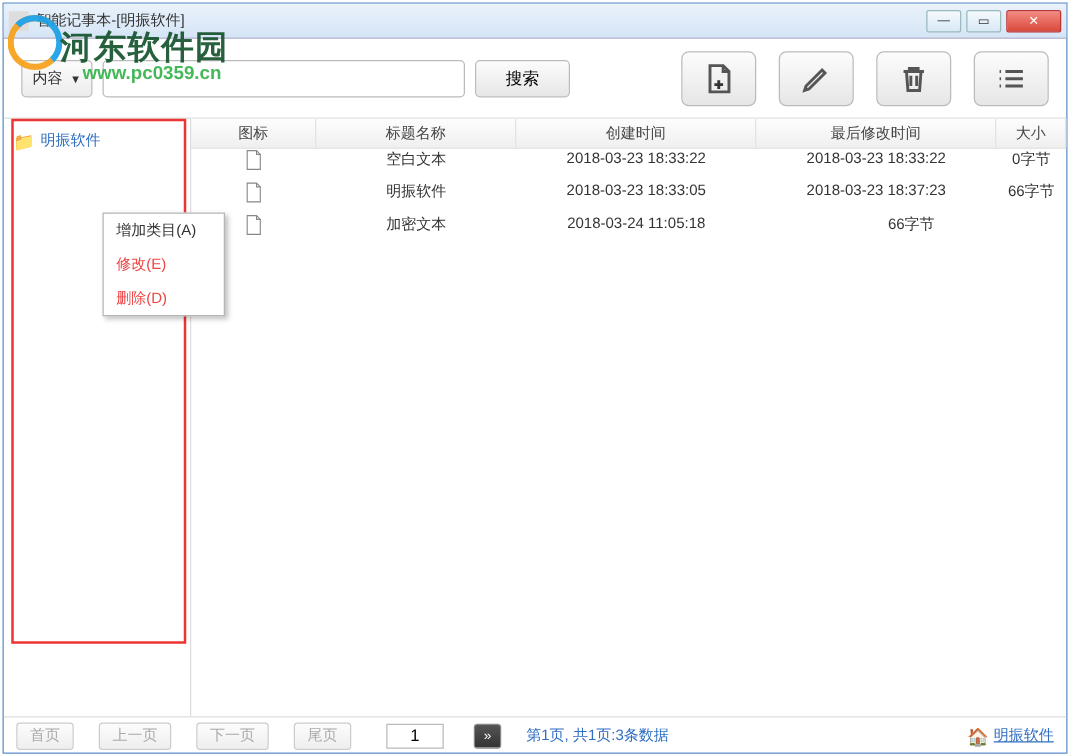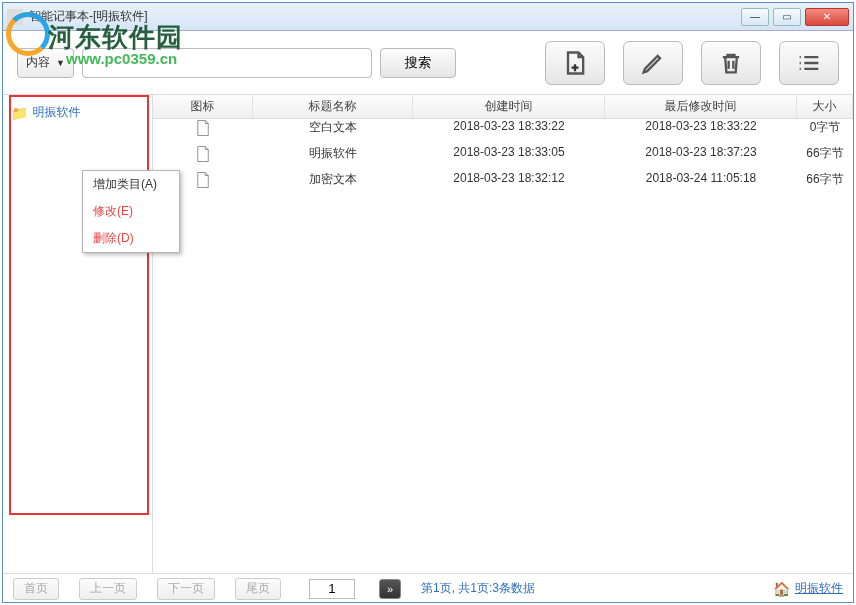--- a/index.html
+++ b/index.html
@@ -153,21 +153,20 @@
             <div class="td col-size">66字节</div>
           </div>
           <div class="tr">
             <div class="td col-icon">
               <span class="file-icon"><svg viewBox="0 0 20 24">
                   <path d="M3 2h10l4 4v16H3z"></path>
                   <path d="M13 2v4h4"></path>
                 </svg></span>
             </div>
             <div class="td col-title">加密文本</div>
-            <div class="td col-created">2018-03-23 18:32:12</div>
             <div class="td col-modified">2018-03-24 11:05:18</div>
             <div class="td col-size">66字节</div>
           </div>
         </div>
     </div>
   </div>
 
   <div class="footer">
     <button class="pg-btn disabled">首页</button>
     <button class="pg-btn disabled">上一页</button>

